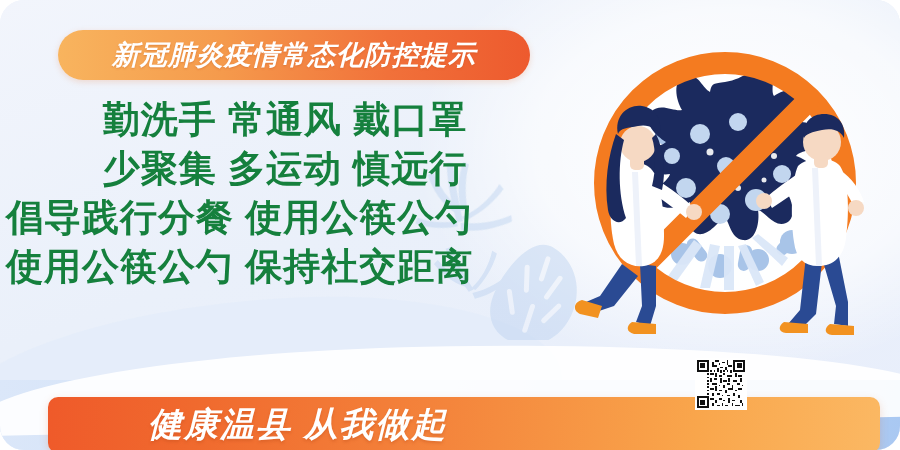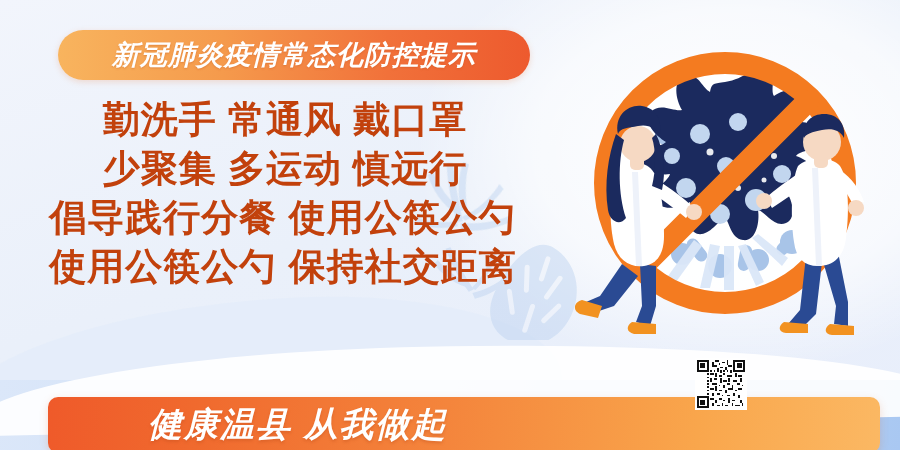--- a/index.html
+++ b/index.html
@@ -3,20 +3,21 @@
 <meta charset="utf-8">
 <style>
   html,body{margin:0;padding:0;}
   body{
     width:900px;height:450px;overflow:hidden;
     font-family:"Liberation Sans","DejaVu Sans",sans-serif;
   }
   #poster{
     position:relative;width:900px;height:450px;overflow:hidden;
     background:#eef2fb;
+    border-radius:24px;
   }
   
   .bg-base{
     position:absolute;inset:0;
     background:linear-gradient(160deg,#f2f5fc 0%,#eaf0fa 45%,#e8eefb 100%);
   }
   .bg-soft-right{
     position:absolute;right:-40px;top:-30px;width:520px;height:400px;
     background:radial-gradient(ellipse at 60% 45%, #ffffff 0%, rgba(255,255,255,0.65) 45%, rgba(255,255,255,0) 72%);
   }
@@ -49,29 +50,29 @@
   .top-pill-text{
     color:#fff;font-size:27px;font-weight:bold;font-style:italic;
     letter-spacing:1px;white-space:nowrap;
     text-shadow:0 1px 2px rgba(190,80,30,.35);
   }
   
   .slogans{
     position:absolute;left:0px;top:95px;width:560px;
   }
   .slogan-line{
-    color:#c2410c;font-weight:bold;white-space:nowrap;
+    color:#15803d;font-weight:bold;white-space:nowrap;
     line-height:1.0;
   }
   .slogan-line.w3{
     font-size:37px;text-align:center;padding:6px 0 6px 0;letter-spacing:1px;
     margin-left:10px;
   }
   .slogan-line.w4{
-    font-size:37px;text-align:center;padding:6px 0 6px 6px;letter-spacing:1px;
+    font-size:37px;padding:6px 0 6px 6px;letter-spacing:1px;
   }
   
   .bottom-bar{
     position:absolute;left:48px;top:356px;width:832px;height:56px;
     border-radius:10px;
     background:linear-gradient(95deg,#ef5a2a 0%,#f06a2e 18%,#f4853c 48%,#f9a64c 78%,#fbb863 100%);
     display:flex;align-items:center;
     box-shadow:0 3px 8px rgba(220,110,50,.22);
     margin-top:41px;
   }

